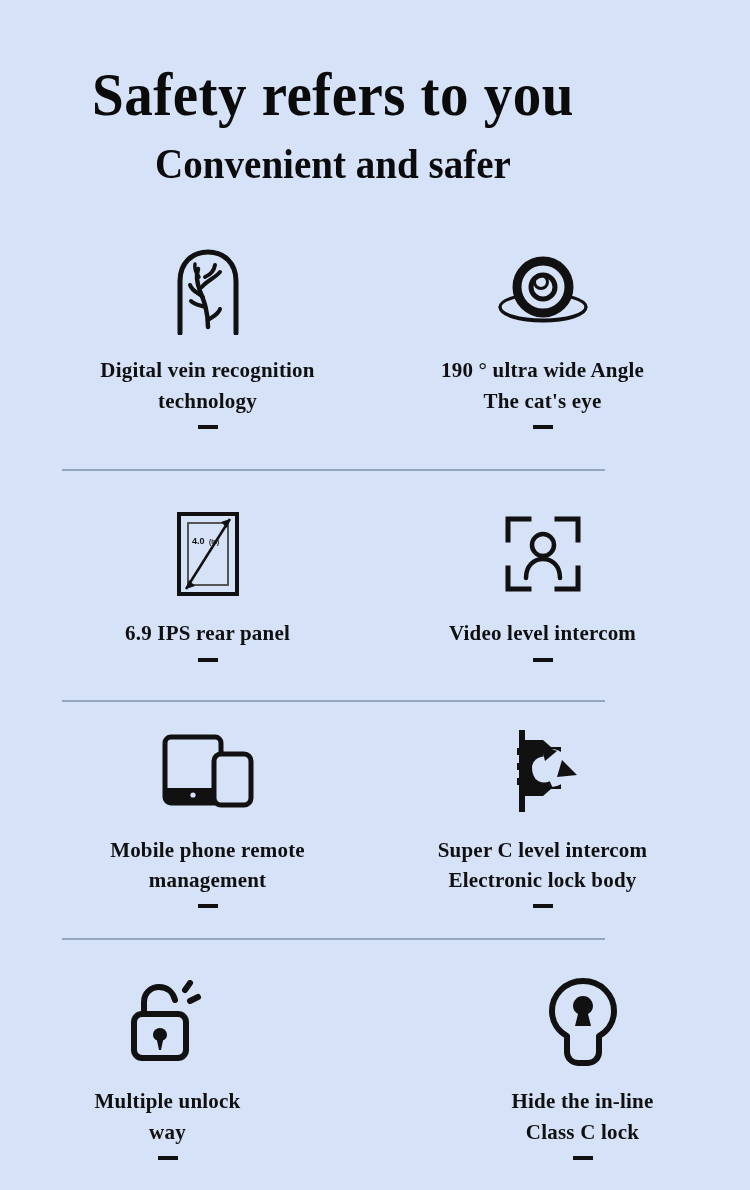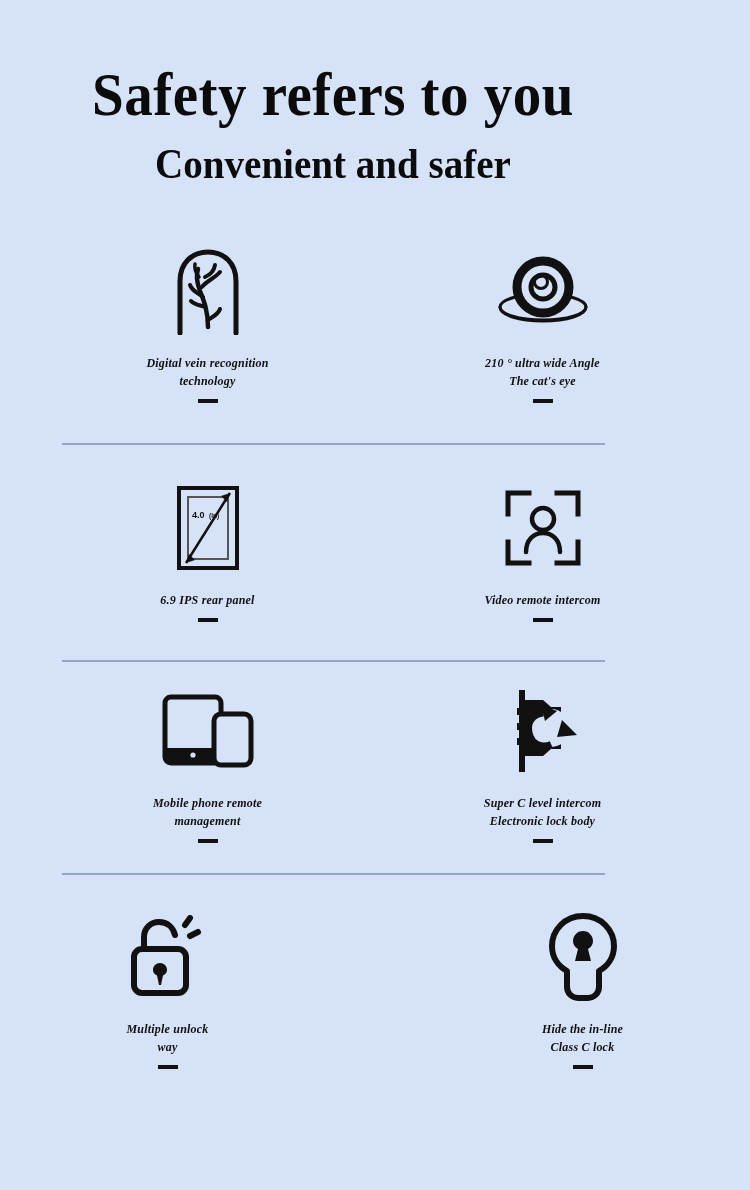--- a/index.html
+++ b/index.html
@@ -76,26 +76,25 @@
     display: flex;
     align-items: center;
   }
   .icon-box svg { display: block; }
 
   .cell-label {
     margin-top: 18px;
     text-align: center;
     font-family: "Liberation Serif", "DejaVu Serif", serif;
     font-weight: bold;
-    font-size: 12px;
+    font-size: 21px;
     line-height: 1.45;
     color: #101010;
     letter-spacing: 0.2px;
     white-space: pre-line;
-    font-style: italic;
   }
   .dash {
     margin-top: 9px;
     width: 20px;
     height: 4px;
     background: #111111;
   }
 
   .divider {
     width: 543px;
@@ -147,21 +146,21 @@
       <div class="cell right">
         <div class="icon-box">
           <svg width="96" height="84" viewBox="0 0 96 84" fill="none">
             <ellipse cx="48" cy="58" rx="43" ry="13" stroke="#111" stroke-width="3" fill="none"></ellipse>
             <path d="M5 58 C5 66 24 72 48 72 C72 72 91 66 91 58" stroke="#111" stroke-width="3" fill="none" stroke-linecap="round"></path>
             <circle cx="48" cy="38" r="26" stroke="#111" stroke-width="9" fill="#d6e2f7"></circle>
             <circle cx="48" cy="38" r="12" stroke="#111" stroke-width="5" fill="none"></circle>
             <circle cx="46" cy="33" r="6.5" stroke="#111" stroke-width="3" fill="none"></circle>
           </svg>
         </div>
-        <div class="cell-label">210 ° ultra wide Angle
+        <div class="cell-label">190 ° ultra wide Angle
 The cat's eye</div>
         <div class="dash"></div>
       </div>
     </div>
 
     <div class="divider sep-1"></div>
 
     <div class="row row-2">
 
       <div class="cell left">
@@ -184,21 +183,21 @@
         <div class="icon-box">
           <svg width="76" height="76" viewBox="0 0 76 76" fill="none">
             <path d="M3 24 V3 H24" stroke="#111" stroke-width="5" fill="none" stroke-linecap="square"></path>
             <path d="M52 3 H73 V24" stroke="#111" stroke-width="5" fill="none" stroke-linecap="square"></path>
             <path d="M73 52 V73 H52" stroke="#111" stroke-width="5" fill="none" stroke-linecap="square"></path>
             <path d="M24 73 H3 V52" stroke="#111" stroke-width="5" fill="none" stroke-linecap="square"></path>
             <circle cx="38" cy="29" r="11" stroke="#111" stroke-width="4.5" fill="none"></circle>
             <path d="M21 62 C21 50 28.5 43 38 43 C47.5 43 55 50 55 62" stroke="#111" stroke-width="4.5" fill="none" stroke-linecap="round"></path>
           </svg>
         </div>
-        <div class="cell-label">Video remote intercom</div>
+        <div class="cell-label">Video level intercom</div>
         <div class="dash"></div>
       </div>
     </div>
 
     <div class="divider sep-2"></div>
 
     <div class="row row-3">
 
       <div class="cell left">
         <div class="icon-box">

